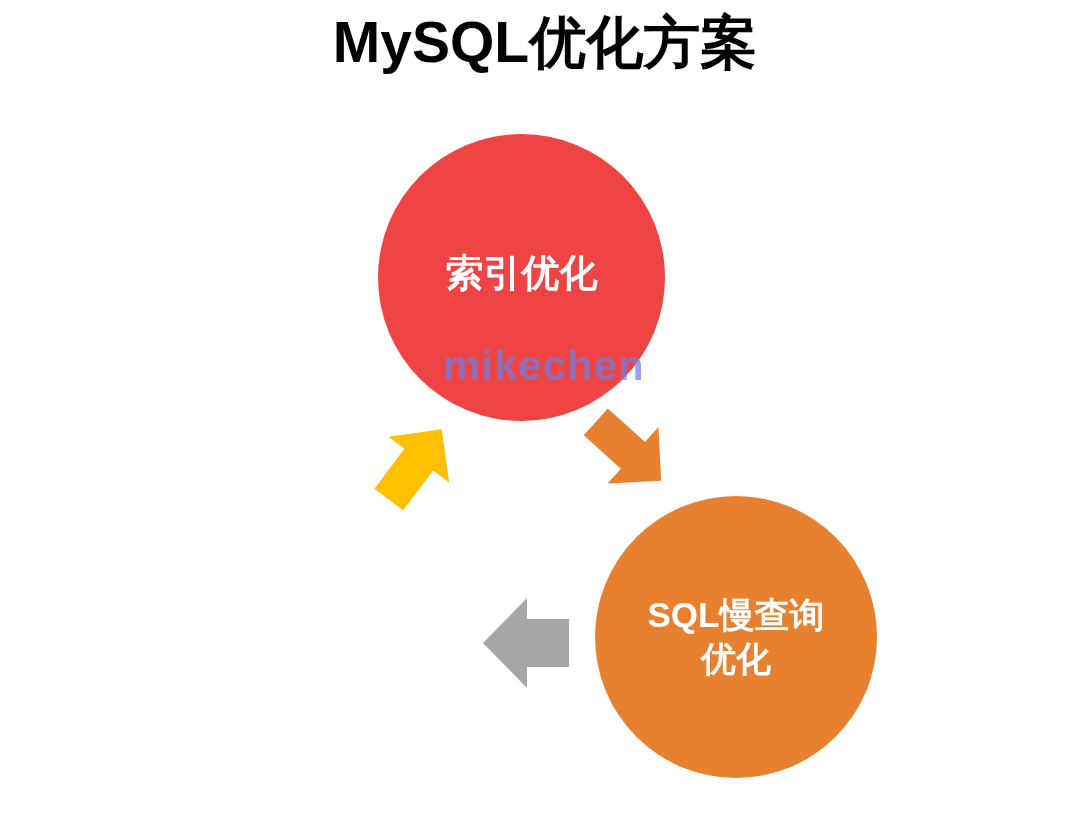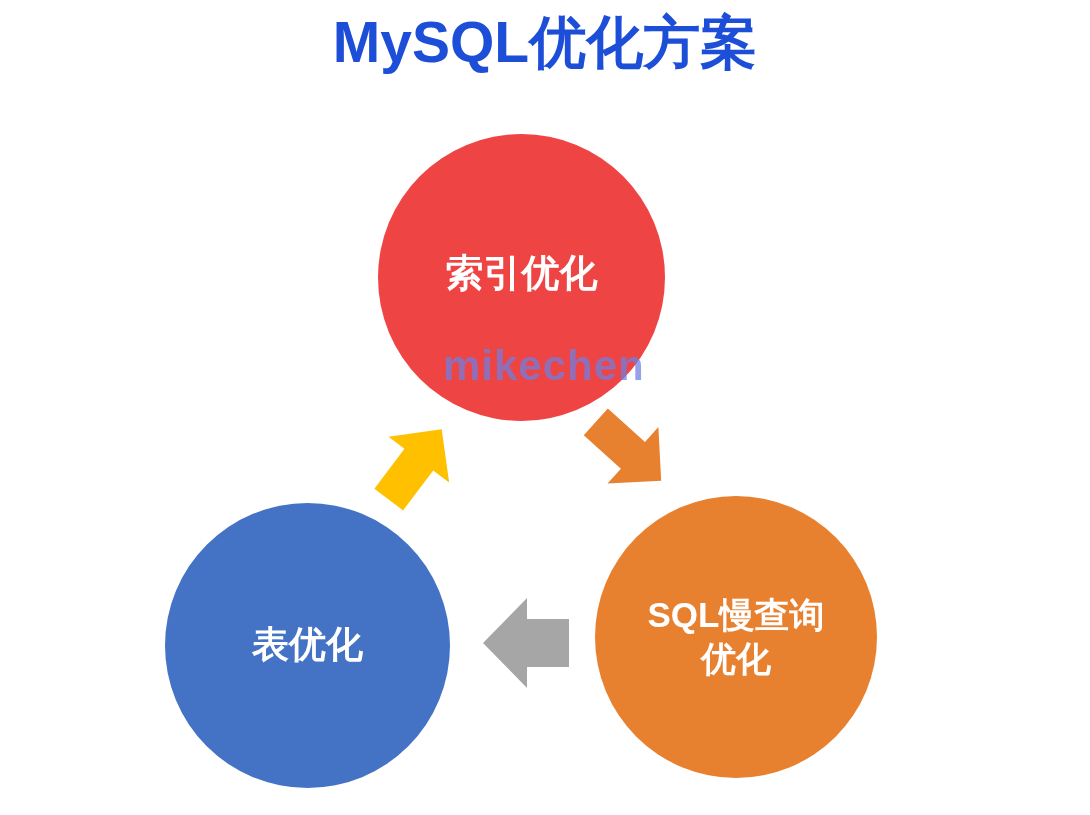--- a/index.html
+++ b/index.html
@@ -20,21 +20,21 @@
 
   
   #title {
     position: absolute;
     left: 0;
     top: 13px;
     width: 1090px;
     text-align: center;
     font-size: 57px;
     font-weight: bold;
-    color: #1d4ed8;
+    color: #000000;
     letter-spacing: 0px;
     line-height: 1.05;
     white-space: nowrap;
   }
 
   
   .node-circle {
     position: absolute;
     border-radius: 50%;
     display: flex;
@@ -126,23 +126,20 @@
 
   <svg id="watermark" viewBox="0 0 216 46" xmlns="http://www.w3.org/2000/svg">
     <text class="wm-text" x="0" y="36">mikechen</text>
   </svg>
 
   <div id="circle-slowsql" class="node-circle">
     <span class="node-label">SQL慢查询
 优化</span>
   </div>
 
-  <div id="circle-table" class="node-circle">
-    <span class="node-label">表优化</span>
-  </div>
 
   <svg id="arrow-orange" class="arrow-svg" viewBox="0 0 100 100" xmlns="http://www.w3.org/2000/svg">
     <g transform="rotate(132 50 50)">
       <polygon points="50,4 88,42 68,42 68,92 32,92 32,42 12,42" fill="#E8812F"></polygon>
     </g>
   </svg>
 
   <svg id="arrow-yellow" class="arrow-svg" viewBox="0 0 100 100" xmlns="http://www.w3.org/2000/svg">
     <g transform="rotate(37 50 50)">
       <polygon points="50,4 88,42 68,42 68,92 32,92 32,42 12,42" fill="#FFC000"></polygon>

